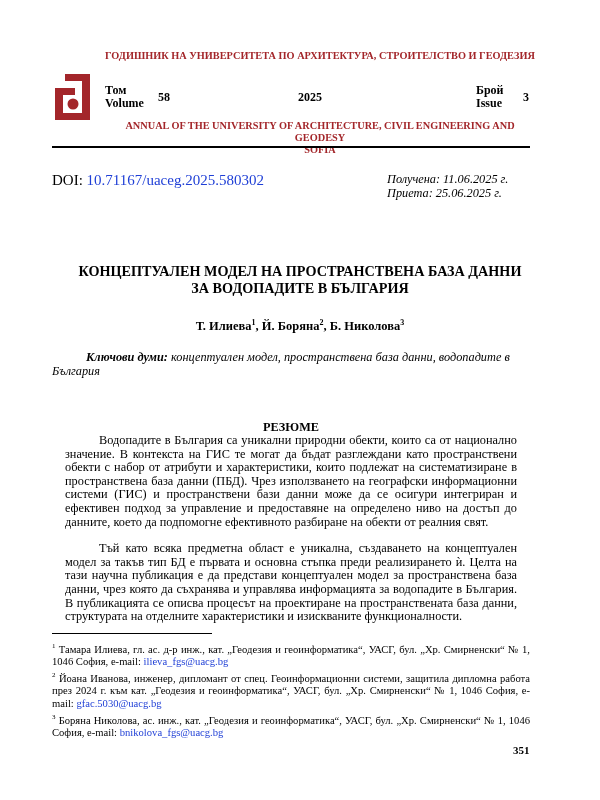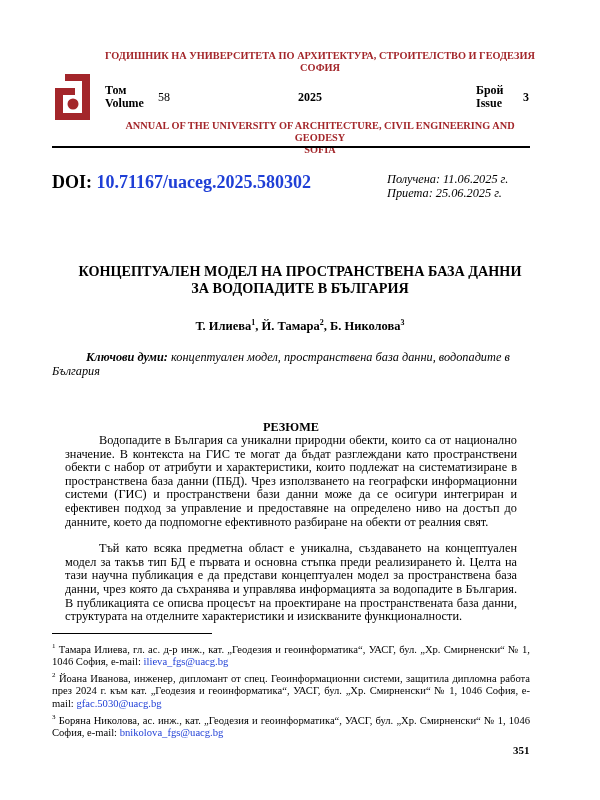--- a/index.html
+++ b/index.html
@@ -8,27 +8,27 @@
     font-family: "Liberation Serif", serif; color: #000;
   }
   .abs { position: absolute; }
   .red { color: #a3262a; }
   .hdr-line {
     left: 105px; width: 430px; text-align: center;
     font-weight: bold; font-size: 10.3px; line-height: 12px;
   }
   .logo { left: 55px; top: 74px; width: 37px; height: 46px; }
   .vol-label { left: 105px; top: 84px; font-weight: bold; font-size: 12px; line-height: 13px; }
-  .vol-num { left: 158px; top: 90px; font-weight: normal; font-size: 12px; }
+  .vol-num { left: 158px; top: 90px; font-weight: bold; font-size: 12px; }
   .year { left: 280px; width: 60px; text-align: center; top: 90px; font-weight: bold; font-size: 12px; }
   .iss-label { left: 476px; width: 36px; top: 84px; text-align: left; font-weight: bold; font-size: 12px; line-height: 13px; }
   .iss-num { left: 523px; top: 90px; font-weight: bold; font-size: 12px; }
   .rule { left: 52px; top: 146px; width: 478px; height: 2px; background: #000; }
 
-  .doi { left: 52px; top: 172px; font-size: 18px; font-weight: bold; }
+  .doi { left: 52px; top: 172px; font-size: 15px; }
   .doi a { color: #1f3fd6; text-decoration: none; }
   .dates { left: 387px; top: 172px; font-style: italic; font-size: 12.3px; line-height: 14px; }
 
   .title {
     left: 60px; width: 480px; top: 263px; text-align: center;
     font-weight: bold; font-size: 14.2px; line-height: 17px;
   }
   .authors { left: 60px; width: 480px; top: 318px; text-align: center; font-weight: bold; font-size: 12.5px; }
   .authors sup { font-size: 8px; }
 
@@ -49,21 +49,20 @@
   .footnotes p { margin: 0; }
   .footnotes sup { font-size: 7px; }
   .footnotes a { color: #1f3fd6; text-decoration: none; }
   .pagenum { left: 513px; top: 744px; font-weight: bold; font-size: 11px; }
 </style>
 </head>
 <body>
 
 <div class="abs hdr-line red" style="top:50px;">
   <div>ГОДИШНИК НА УНИВЕРСИТЕТА ПО АРХИТЕКТУРА, СТРОИТЕЛСТВО И ГЕОДЕЗИЯ</div>
-  <div>СОФИЯ</div>
 </div>
 
 <svg class="abs logo" viewBox="0 0 37 46">
   <rect x="10" y="0" width="22" height="7" fill="#a3262a"></rect>
   <rect x="27" y="0" width="8" height="46" fill="#a3262a"></rect>
   <rect x="0" y="14" width="8" height="32" fill="#a3262a"></rect>
   <rect x="0" y="14" width="20" height="7" fill="#a3262a"></rect>
   <rect x="0" y="39" width="35" height="7" fill="#a3262a"></rect>
   <circle cx="18" cy="30" r="5.5" fill="#a3262a"></circle>
 </svg>
@@ -96,21 +95,21 @@
   <div>Приета: 25.06.2025 г.</div>
 </div>
 
 <div class="abs title">
   <div>КОНЦЕПТУАЛЕН МОДЕЛ НА ПРОСТРАНСТВЕНА БАЗА ДАННИ</div>
   <div>ЗА ВОДОПАДИТЕ В БЪЛГАРИЯ</div>
 </div>
 
 <div class="abs authors">
   <span>Т. Илиева</span><sup>1</sup>,
-  <span>Й. Тамара</span><sup>2</sup>,
+  <span>Й. Боряна</span><sup>2</sup>,
   <span>Б. Николова</span><sup>3</sup>
 </div>
 
 <div class="abs kw">
   <b>Ключови думи:</b>
   <span>концептуален модел, пространствена база данни, водопадите в България</span>
 </div>
 
 <div class="abs resume-h">РЕЗЮМЕ</div>
 

